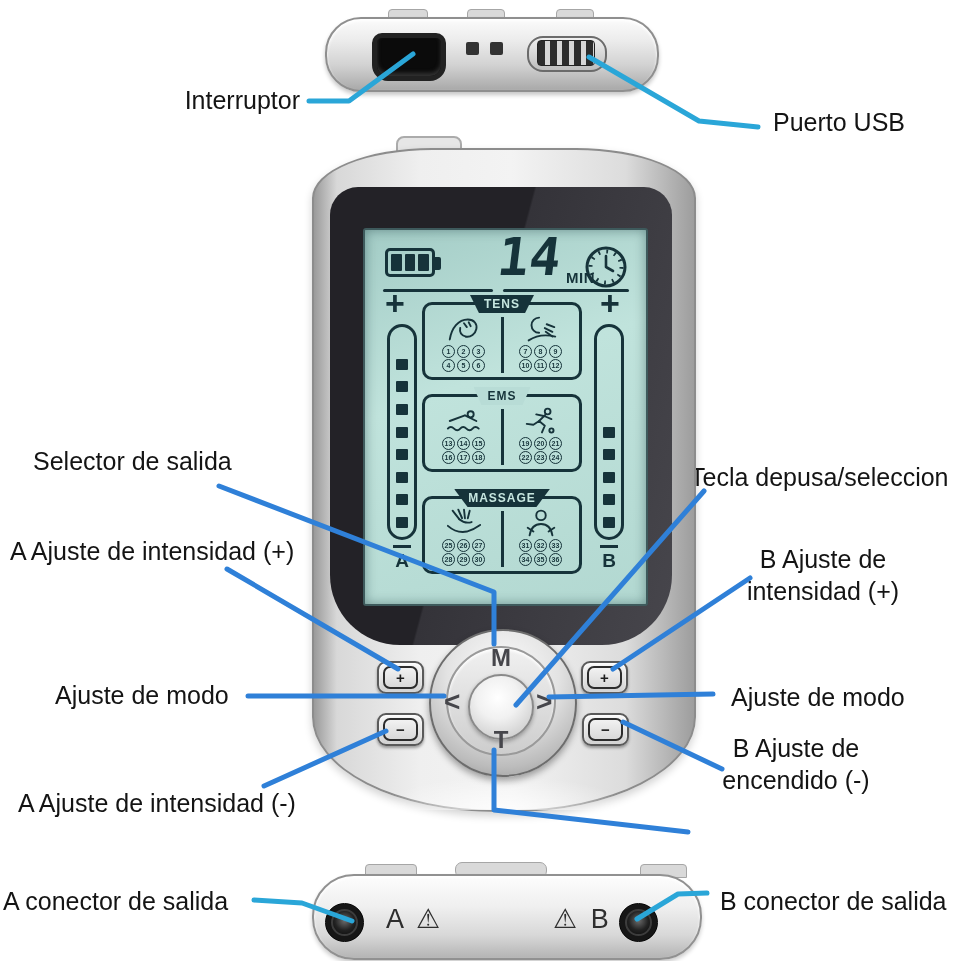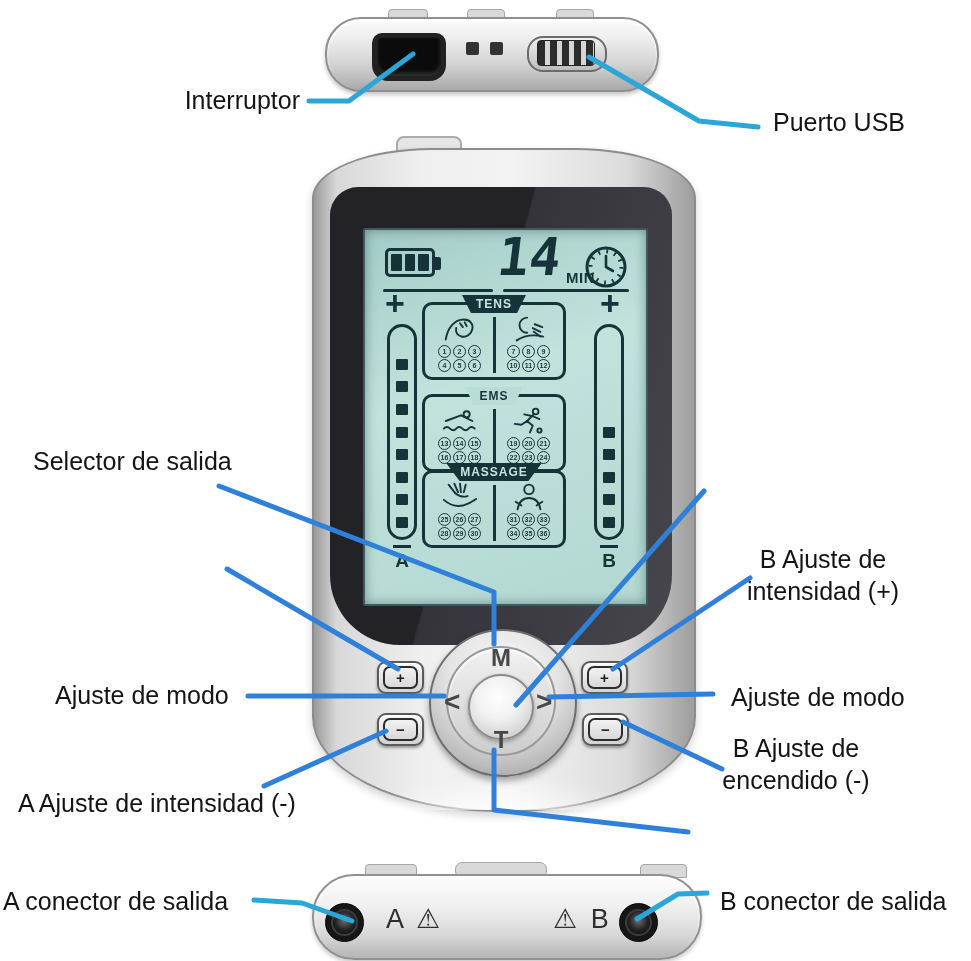--- a/index.html
+++ b/index.html
@@ -77,23 +77,23 @@
     box-sizing:border-box;display:flex;flex-direction:column;justify-content:space-between;
     align-items:center;padding:9px 0;}
   #bar-a{left:22px;} #bar-b{left:229px;}
   .ibar .seg{width:12px;height:11px;border-radius:1px;background:transparent;}
   .ibar .seg.on{background:var(--ink);}
   .ch-line{position:absolute;top:315px;width:18px;height:3px;background:var(--ink);}
   #chl-a{left:28px;} #chl-b{left:235px;}
   .ch-letter{position:absolute;top:320px;width:30px;text-align:center;font-size:19px;font-weight:bold;color:var(--ink);}
   #ch-a{left:22px;} #ch-b{left:229px;}
 
-  .mode-box{position:absolute;left:57px;width:144px;height:78px;border:3px solid var(--ink);
+  .mode-box{position:absolute;left:57px;width:160px;height:78px;border:3px solid var(--ink);
     border-radius:10px;box-sizing:border-box;}
-  .mode-0{top:72px;} .mode-1{top:164px;} .mode-2{top:240px;}
+  .mode-0{top:72px;} .mode-1{top:164px;} .mode-2{top:266px;}
   .banner{position:absolute;top:-10px;left:50%;transform:translateX(-50%);height:18px;line-height:18px;
     padding:0 14px;font-size:12px;font-weight:bold;letter-spacing:1px;white-space:nowrap;
     clip-path:polygon(0 0,100% 0,86% 100%,14% 100%);}
   .mode-box.filled .banner{background:var(--ink);color:#c6e6df;}
   .mode-box.outline .banner{background:var(--lcd-bg);color:var(--ink);}
   .divider{position:absolute;left:50%;top:12px;bottom:4px;width:3px;margin-left:-1px;background:var(--ink);}
   .half{position:absolute;top:0;bottom:0;width:50%;display:flex;flex-direction:column;align-items:center;padding-top:9px;box-sizing:border-box;}
   .half.left{left:0;} .half.right{left:50%;}
   .micon{height:30px;display:flex;align-items:center;justify-content:center;}
   .nrow{display:flex;gap:2px;margin-top:1px;}
@@ -152,20 +152,22 @@
     <polyline class="callout-line" points="494,750 494,810 688,832" stroke="#2f80d8"></polyline>
     <polyline class="callout-line" points="254,900 302,903 352,921" stroke="#2aa6d8"></polyline>
     <polyline class="callout-line" points="637,919 678,894 707,893" stroke="#2aa6d8"></polyline>
   </svg>
 
   <div class="callout-label" id="lbl-power">
     <div>Interruptor</div>
   </div>
   <div class="callout-label" id="lbl-usb">Puerto USB</div>
   <div class="callout-label" id="lbl-selector">Selector de salida</div>
+  <div class="callout-label" id="lbl-tecla">Tecla depusa/seleccion</div>
+  <div class="callout-label" id="lbl-aplus">A Ajuste de intensidad (+)</div>
   <div class="callout-label" id="lbl-bplus">
     <div>B Ajuste de</div>
     <div>intensidad (+)</div>
   </div>
   <div class="callout-label" id="lbl-model">Ajuste de modo</div>
   <div class="callout-label" id="lbl-moder">Ajuste de modo</div>
   <div class="callout-label" id="lbl-aminus">A Ajuste de intensidad (-)</div>
   <div class="callout-label" id="lbl-bminus">
     <div>B Ajuste de</div>
     <div>encendido (-)</div>

